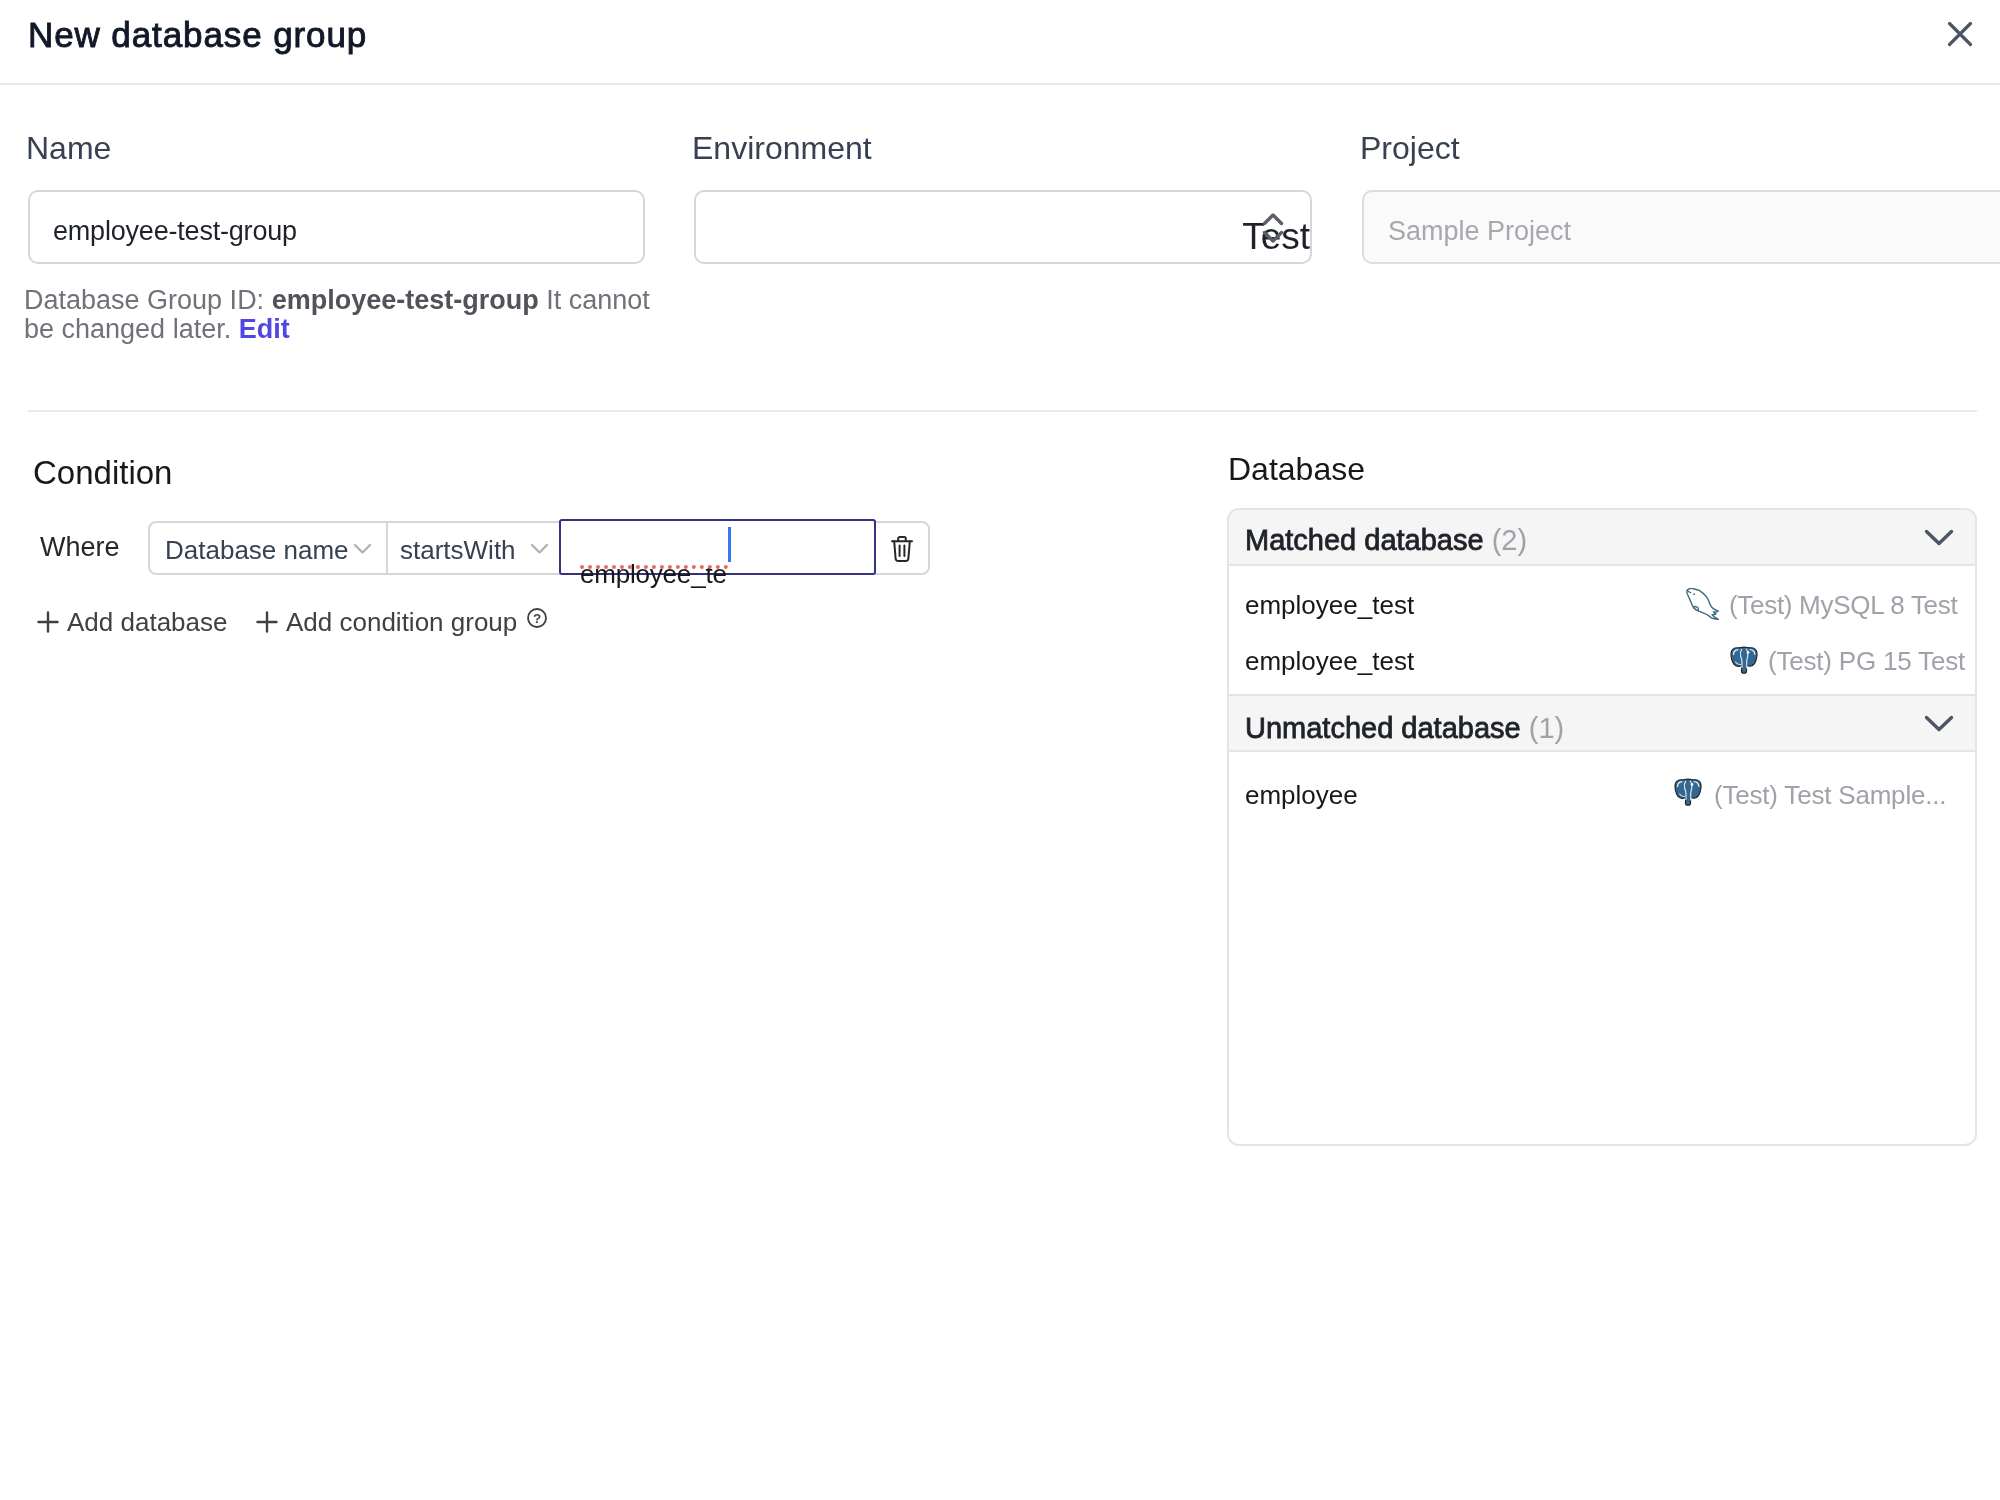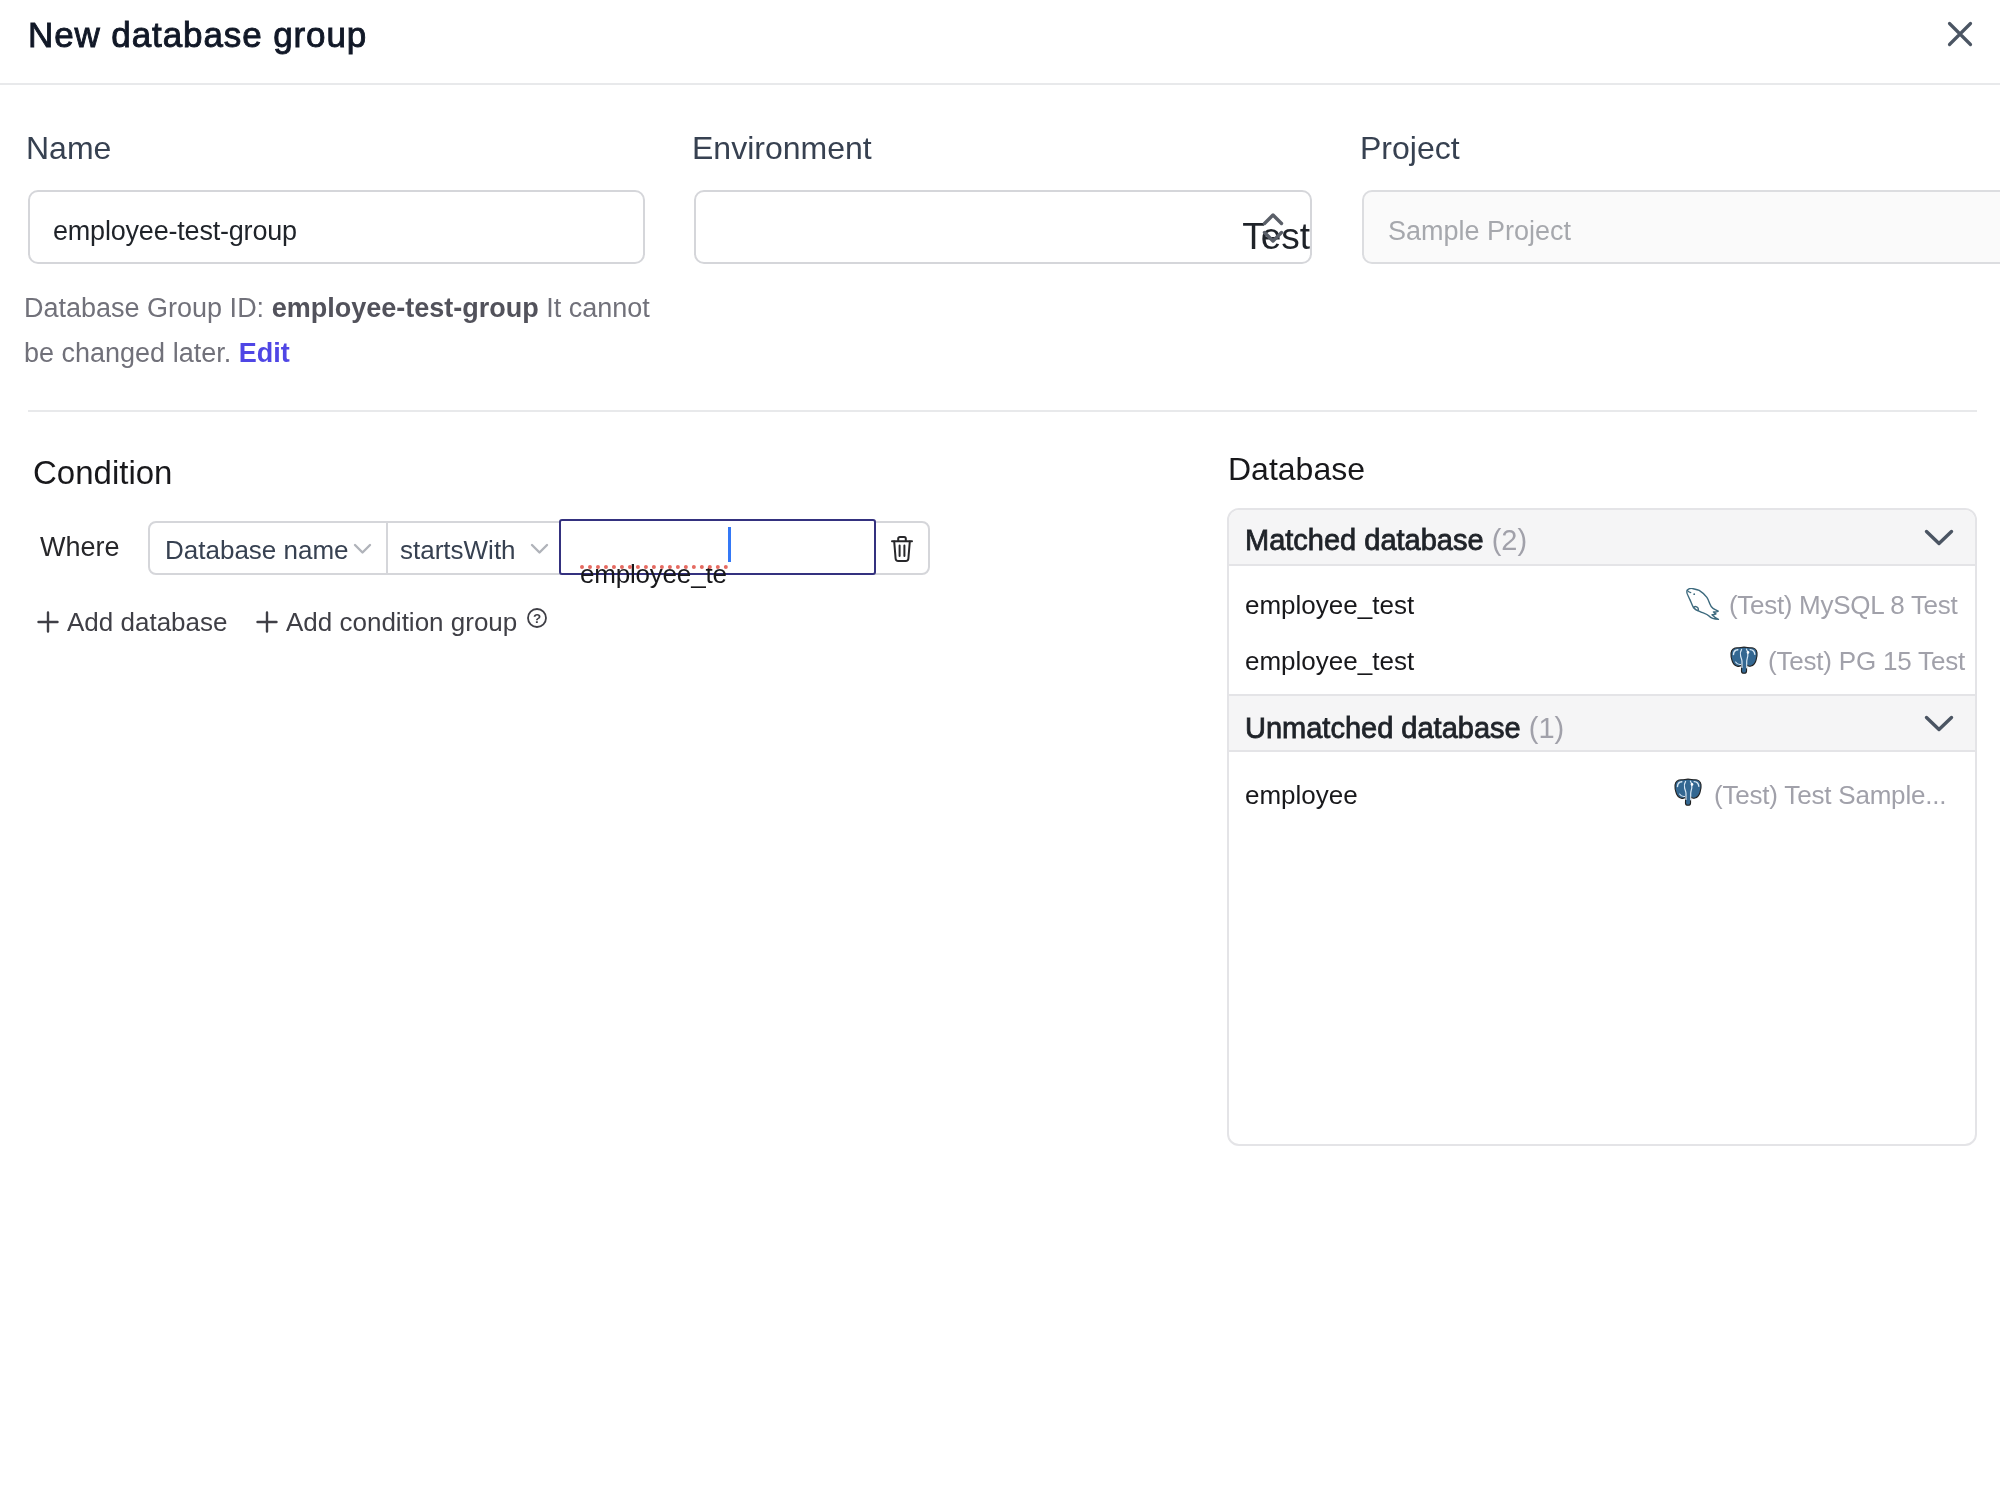--- a/index.html
+++ b/index.html
@@ -22,21 +22,21 @@
 <div class="abs" style="left:28px;top:190px;width:617px;height:74px;box-sizing:border-box;border:2px solid #d5d6da;border-radius:10px;background:#fff;padding:24px 0 0 23px;font-size:27px;letter-spacing:-0.2px;color:#1f2329;">employee-test-group</div>
 
 <div class="abs" style="left:694px;top:190px;width:618px;height:74px;box-sizing:border-box;border:2px solid #d5d6da;border-radius:10px;background:#fff;padding:24px 0 0 24px;font-size:37px;color:#1f2329;text-align:right;">Test</div>
 <svg class="abs" style="left:1262px;top:211px;" width="22" height="34" viewBox="0 0 22 34">
   <path d="M2.5 12.5L11 4L19.5 12.5" stroke="#5a5f68" stroke-width="3.4" fill="none" stroke-linecap="round" stroke-linejoin="round"></path>
   <path d="M2.5 21.5L11 30L19.5 21.5" stroke="#5a5f68" stroke-width="3.4" fill="none" stroke-linecap="round" stroke-linejoin="round"></path>
 </svg>
 
 <div class="abs" style="left:1362px;top:190px;width:728px;height:74px;box-sizing:border-box;border:2px solid #dcdde0;border-radius:10px;background:#fafafa;padding:24px 0 0 24px;font-size:27px;color:#a6a8ad;">Sample Project</div>
 
-<div class="abs" style="left:24px;top:286px;width:650px;font-size:27px;line-height:45px;color:#71717a;">Database Group ID: <span style="font-weight:700;color:#52525b;">employee-test-group</span> <span>It cannot be changed later.</span> <span style="color:#4f46e5;font-weight:600;">Edit</span></div>
+<div class="abs" style="left:24px;top:286px;width:650px;font-size:27px;line-height:29px;color:#71717a;">Database Group ID: <span style="font-weight:700;color:#52525b;">employee-test-group</span> <span>It cannot be changed later.</span> <span style="color:#4f46e5;font-weight:600;">Edit</span></div>
 
 <div class="abs" style="left:28px;top:410px;width:1949px;height:2px;background:#e8e9eb;"></div>
 
 <div class="abs" style="left:33px;top:454px;font-size:33px;color:#18181b;">Condition</div>
 <div class="abs" style="left:40px;top:532px;font-size:27px;color:#27272a;">Where</div>
 
 <div class="abs" style="left:148px;top:521px;width:782px;height:54px;box-sizing:border-box;border:2px solid #d5d6da;border-radius:8px;background:#fff;"></div>
 <div class="abs" style="left:386px;top:521px;width:2px;height:54px;background:#d5d6da;"></div>
 <div class="abs" style="left:165px;top:535px;font-size:26px;color:#374151;">Database name</div>
 <svg class="abs" style="left:353px;top:543px;" width="19" height="12" viewBox="0 0 19 12">

